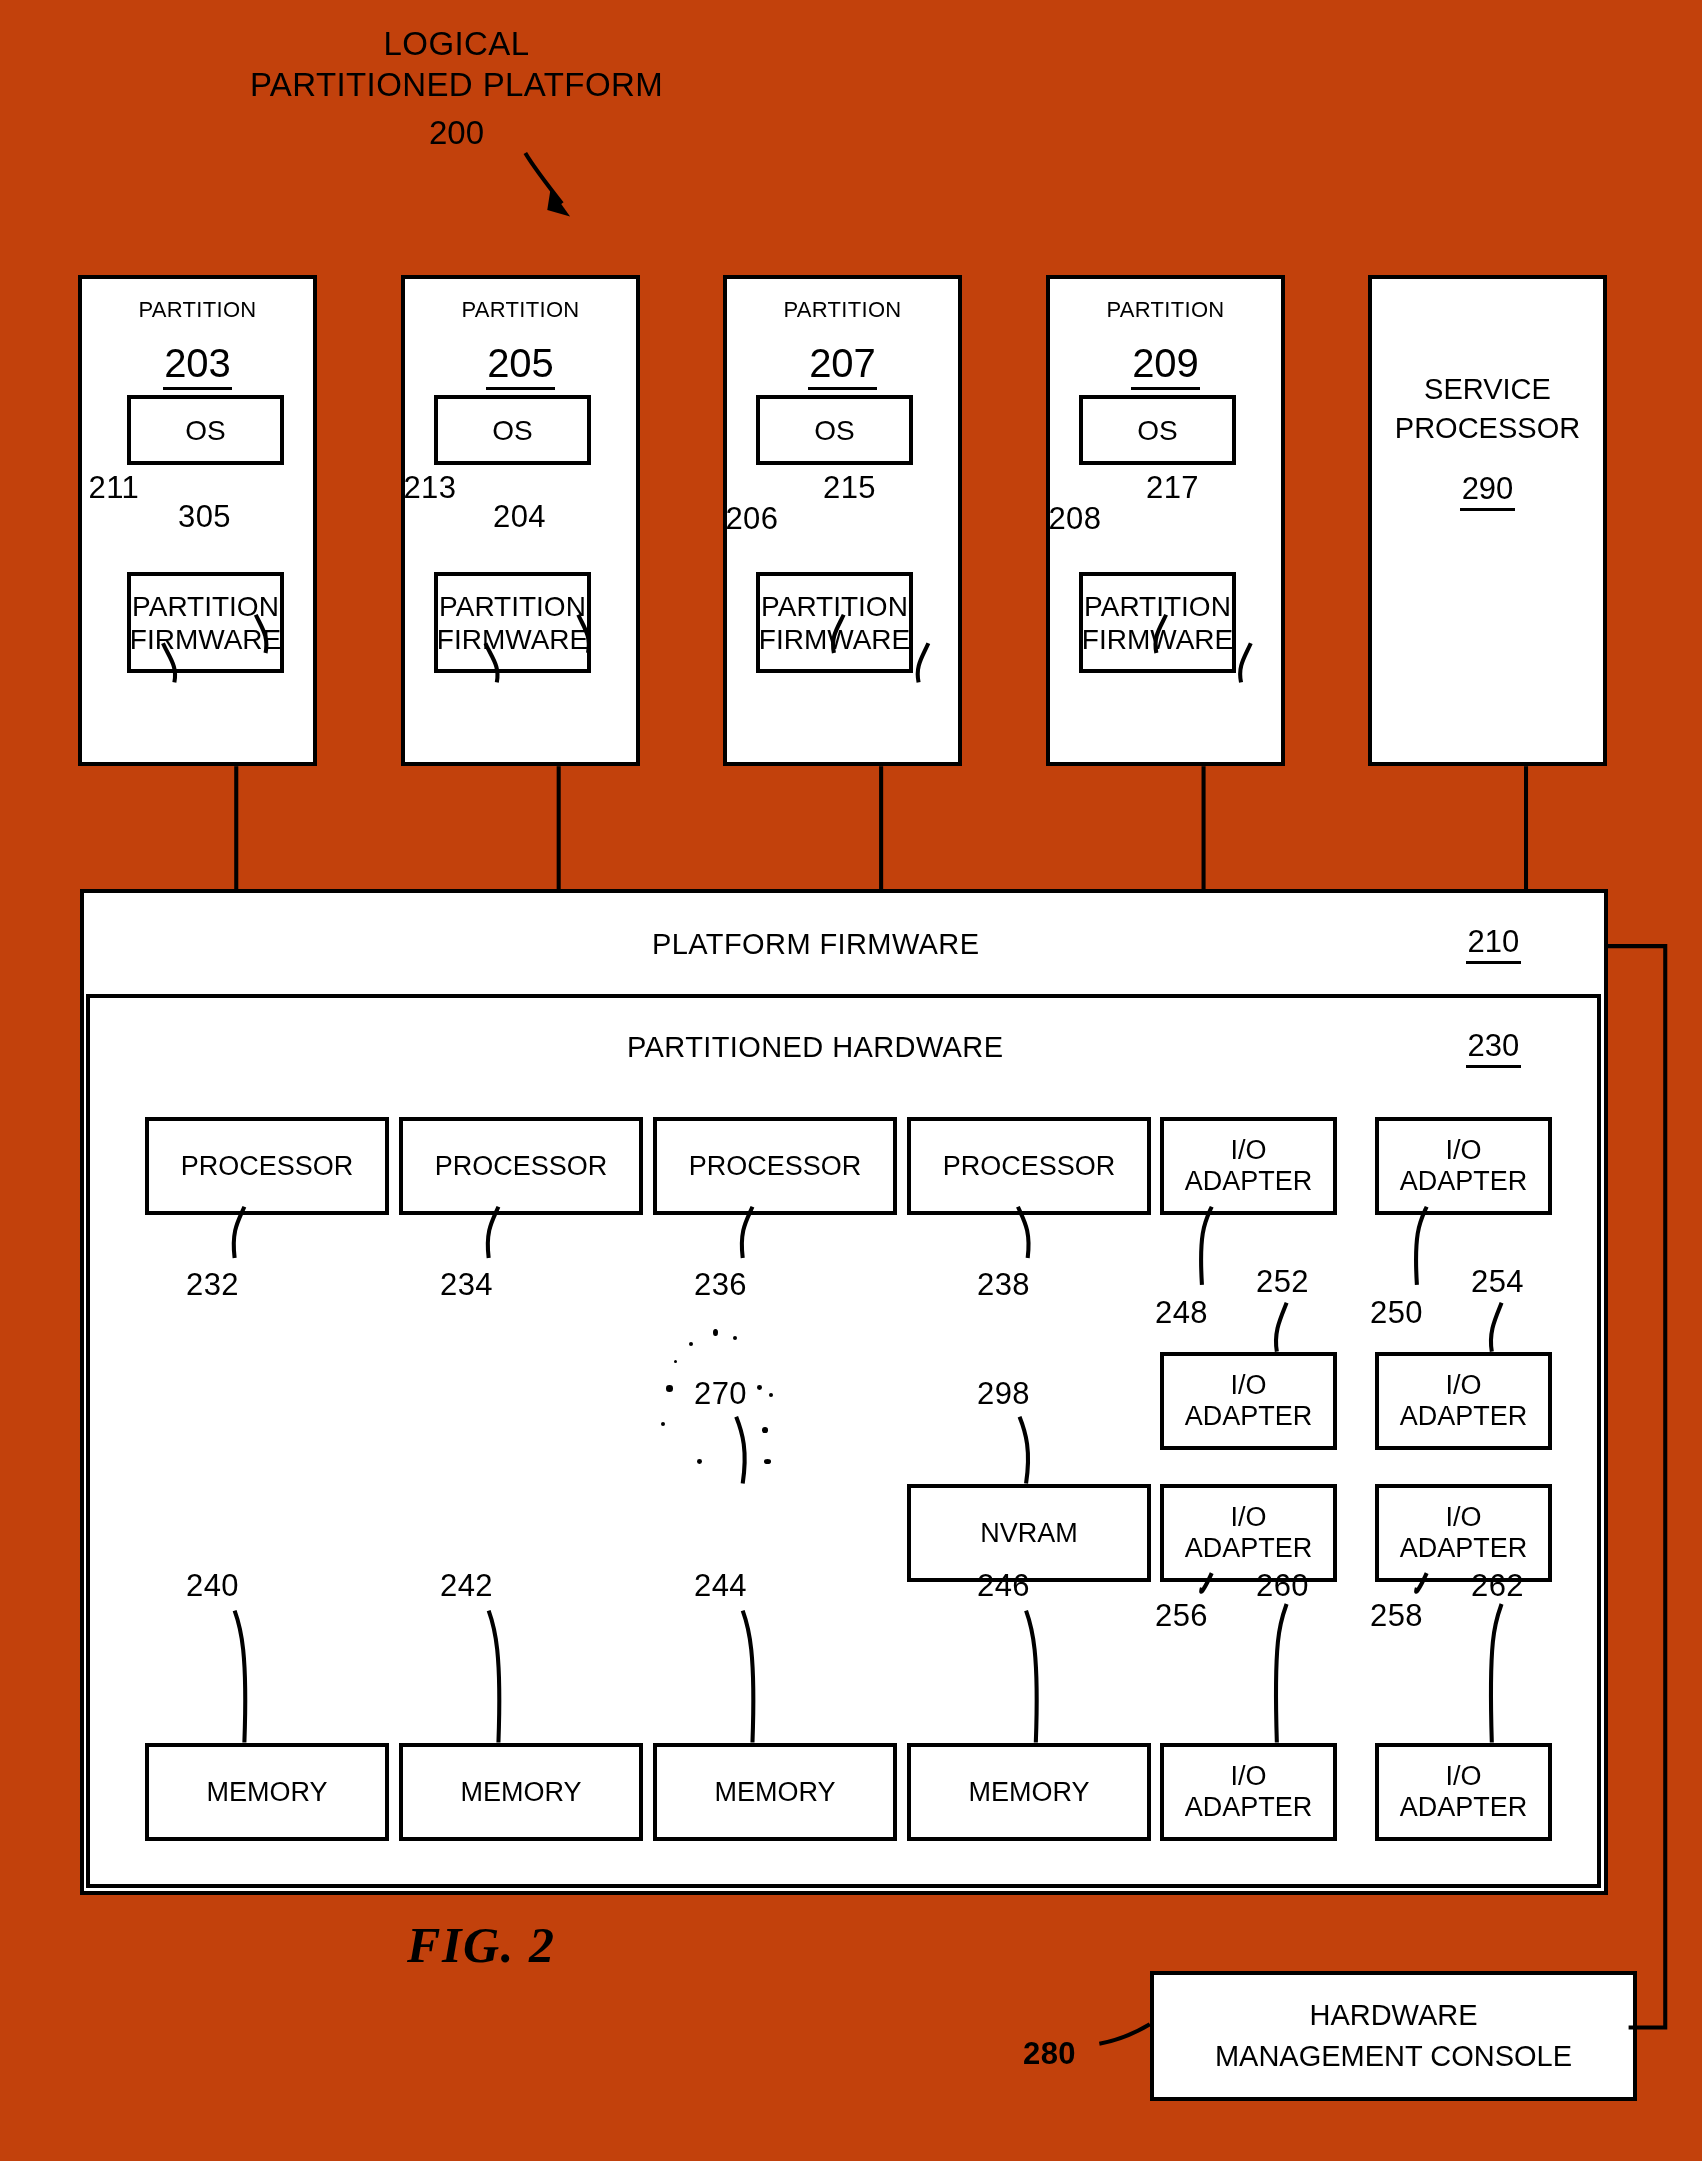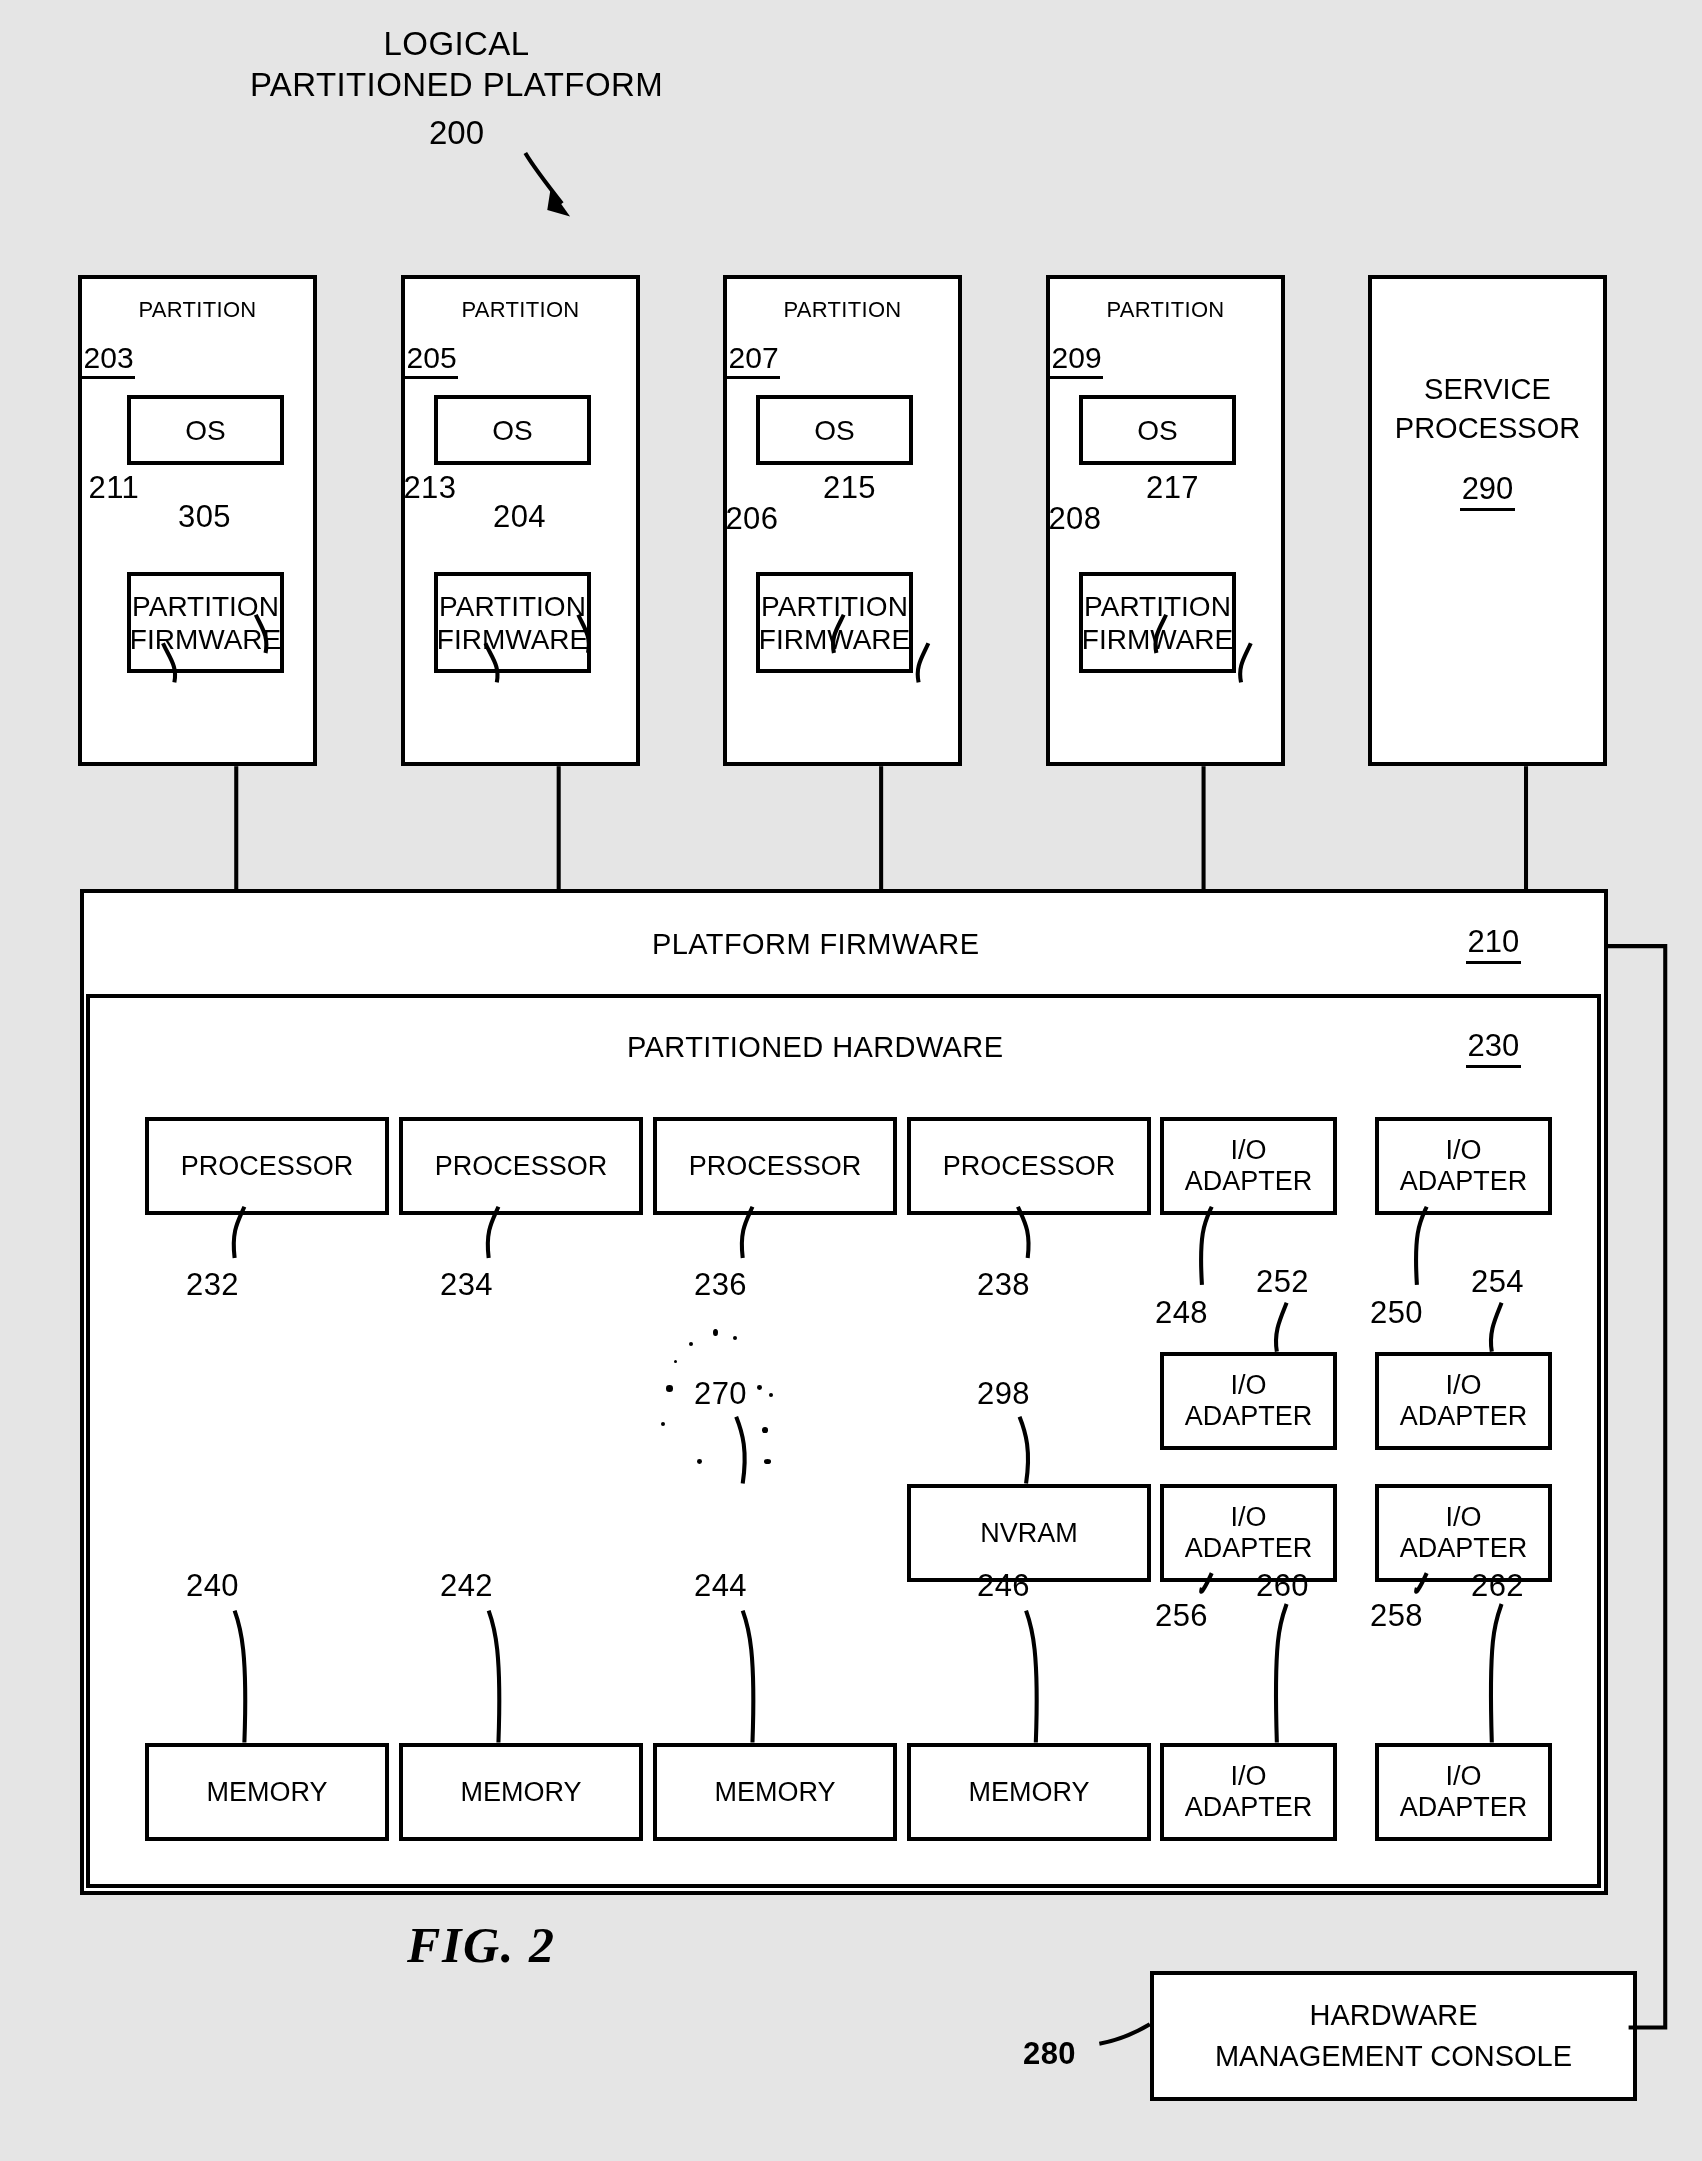--- a/index.html
+++ b/index.html
@@ -5,21 +5,21 @@
 <style>
   html, body {
     margin: 0;
     padding: 0;
     background: #ffffff;
   }
   #page {
     position: relative;
     width: 1702px;
     height: 2161px;
-    background: #e5e5e5;
+    background: #c2410c;
     font-family: "Liberation Sans", sans-serif;
     color: #000000;
     overflow: hidden;
   }
   
   .abs { position: absolute; box-sizing: border-box; }
 
   
   .fig-title {
     text-align: center;
@@ -46,21 +46,22 @@
     left: 0; right: 0;
     top: 18px;
     text-align: center;
     font-size: 22px;
     letter-spacing: 0.3px;
   }
   .partition-num {
     position: absolute;
     left: 0; right: 0;
     top: 62px;
-    font-size: 30px;
+    text-align: center;
+    font-size: 40px;
   }
   .partition-num span {
     border-bottom: 3.3px solid #000;
     padding: 0 1.6px 2.4px 1.6px;
   }
 
   .inner-box {
     position: absolute;
     border: 4.1px solid #000;
     background: #fff;

